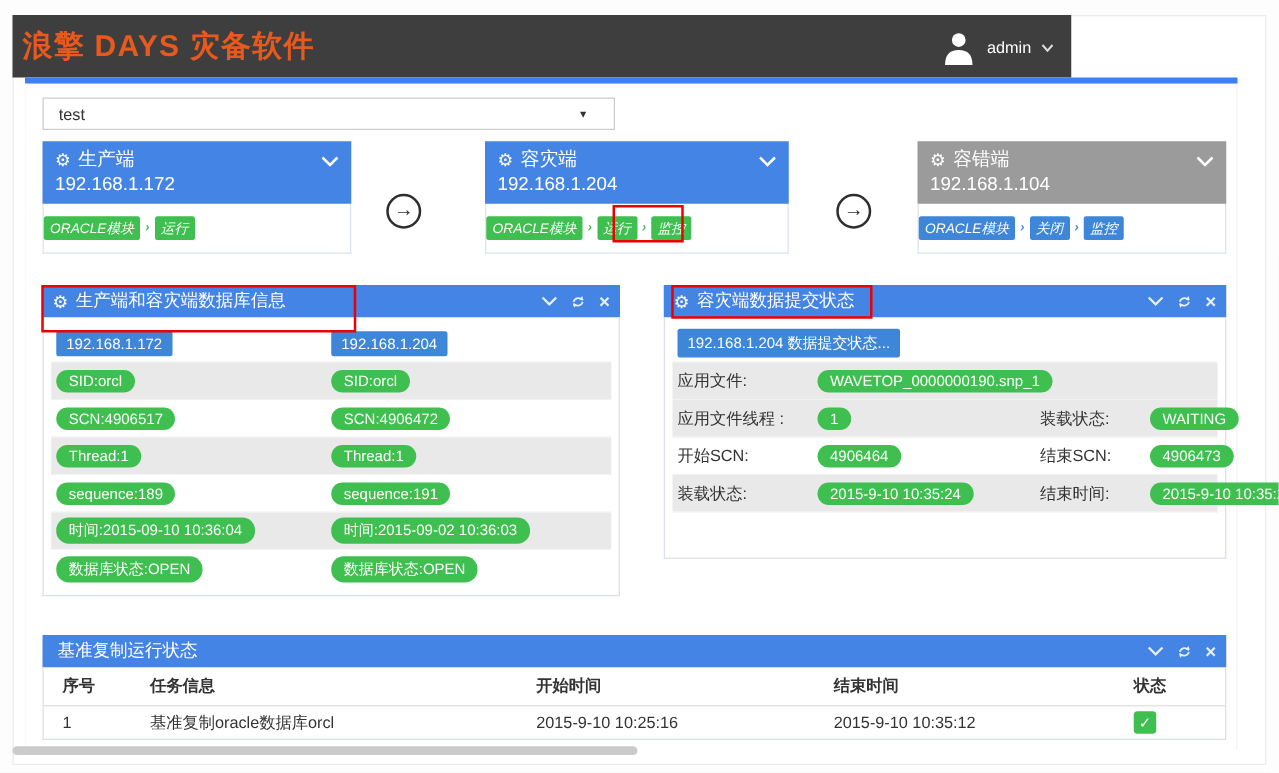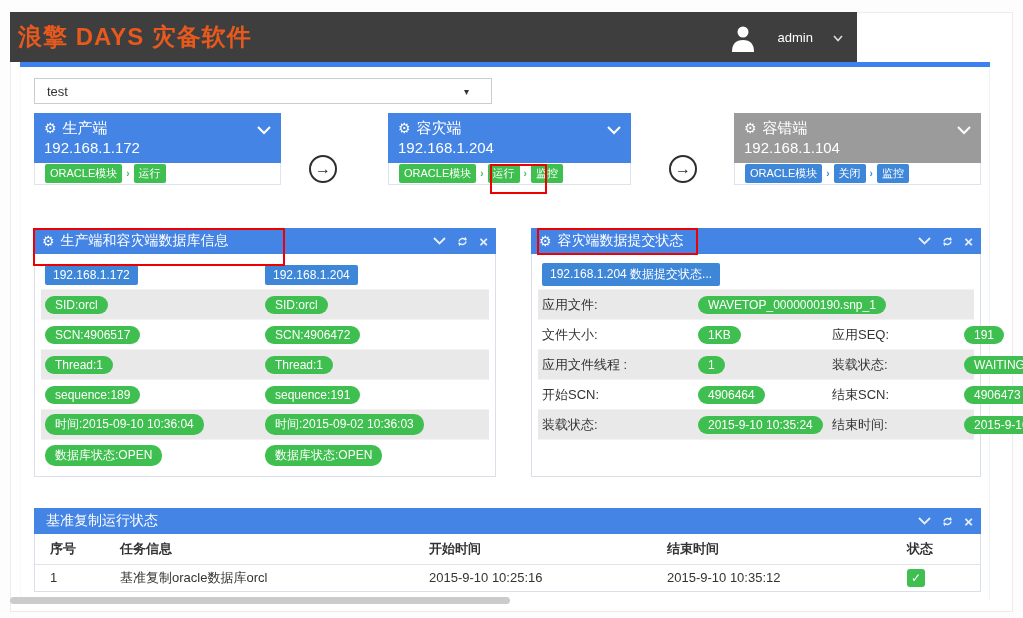--- a/index.html
+++ b/index.html
@@ -3,21 +3,21 @@
 <meta charset="utf-8">
 <style>
   * { margin:0; padding:0; box-sizing:border-box; }
   html,body { width:1023px; height:618px; background:#f7f7f7; font-family:"Liberation Sans", sans-serif; }
   .screen { position:relative; width:1023px; height:618px; background:#fdfdfd; overflow:hidden; }
   .page-frame { position:absolute; left:10px; top:12px; width:1003px; height:600px; background:#fff; border:1px solid #ececec; }
 
   
   .topbar { position:absolute; left:10px; top:12px; width:847px; height:50px; background:#3e3e3e; display:flex; align-items:center; justify-content:space-between; padding:0 14px 0 8px; }
   .brand { color:#e7591d; font-size:24px; font-weight:bold; letter-spacing:1px; }
-  .user { display:flex; align-items:center; gap:20px; cursor:pointer; }
+  .user { display:flex; align-items:center; gap:8px; cursor:pointer; }
   .user svg { display:block; }
   .user-name { color:#fff; font-size:13px; }
   .user-caret { color:#ddd; font-size:11px; margin-top:2px; }
 
   
   .bluestrip { position:absolute; left:20px; top:62px; width:970px; height:5px; background:#3c80f2; }
   .content { position:absolute; left:20px; top:67px; width:970px; height:533px; background:#fff; border-right:1px solid #f0f4fa; border-left:1px solid #f7f9fc; }
 
   
   .sel { position:absolute; left:13px; top:11px; width:458px; height:26px; border:1px solid #ccc; background:#fff; display:flex; align-items:center; justify-content:space-between; padding:0 22px 0 12px; font-size:13px; color:#333; cursor:pointer; }
@@ -25,21 +25,21 @@
 
   
   .node { position:absolute; width:247px; }
   .node-head { height:50px; padding:5px 10px 5px 10px; color:#fff; position:relative; cursor:pointer; }
   .node-head.blue { background:#4484e4; }
   .node-head.gray { background:#9b9b9b; }
   .nh-line1 { font-size:15px; line-height:20px; display:flex; align-items:center; gap:6px; }
   .nh-ip { font-size:15px; line-height:19px; }
   .nh-chev { position:absolute; right:10px; top:8px; }
   .cogs { font-size:14px; line-height:1; }
-  .node-body { background:#fff; border:1px solid #dde4ee; border-top:none; height:22px; display:flex; align-items:center; padding:0 10px; }
+  .node-body { background:#fff; border:1px solid #dde4ee; border-top:none; height:40px; display:flex; align-items:center; padding:0 0;font-style:italic; }
   .tagline { display:flex; align-items:center; gap:4px; }
   .tag { color:#fff; font-size:11px; padding:2px 5px; border-radius:2px; white-space:nowrap; }
   .tag.green { background:#3fbf4f; }
   .tag.blue  { background:#3e86d8; }
   .sep { font-size:10px; font-weight:bold; line-height:1; }
   .sep.green { color:#3fbf4f; }
   .sep.blue  { color:#3e86d8; }
   .sep::before { content:"›"; }
 
   .flow-arrow { position:absolute; width:28px; height:28px; border:2px solid #2e2e2e; border-radius:50%; display:flex; align-items:center; justify-content:center; color:#2e2e2e; font-size:16px; line-height:1; background:#fff; }
@@ -53,21 +53,21 @@
   .w-close { font-size:15px; line-height:1; font-weight:bold; }
   .w-body { background:#fff; border:1px solid #dbe0e8; border-top:none; padding:6px; }
   .wrow { height:30px; display:flex; align-items:center; padding:0 4px; border-bottom:1px solid #f3f3f3; }
   .wrow.gray { background:#e9e9e9; }
   .wcol { width:50%; display:flex; align-items:center; }
   .pill { background:#3fbf4f; color:#fff; font-size:12px; padding:2px 10px; border-radius:10px; white-space:nowrap; }
   .tag-sq { background:#3e86d8; color:#fff; font-size:12px; padding:3px 8px; border-radius:2px; white-space:nowrap; }
   .grid4 { display:grid; grid-template-columns:112px 178px 88px auto; align-items:center; }
   .grid2 { display:grid; grid-template-columns:112px auto; align-items:center; }
   .flabel { font-size:13px; color:#333; }
-  .gcell { display:flex; align-items:flex-start;margin-left:44px; }
+  .gcell { display:flex; align-items:flex-start; }
 
   
   .tbl { width:100%; border-collapse:collapse; }
   .tbl th, .tbl td { text-align:left; font-size:13px; color:#333; }
   .tbl th { font-weight:bold; height:30px; border-bottom:1px solid #e3e3e3; }
   .tbl td { height:27px; }
   .tbl .c1 { padding-left:15px; }
   .tbl .c2 { padding-left:15px; }
   .tbl .c3 { padding-left:12px; }
   .tbl .c4 { padding-left:12px; }
@@ -286,30 +286,20 @@
         </span>
       </div>
       <div class="w-body">
         <div class="wrow">
           <span class="tag-sq">192.168.1.204 数据提交状态...</span>
         </div>
         <div class="wrow gray grid2">
           <span class="flabel">应用文件:</span>
           <span class="gcell">
               <span class="pill">WAVETOP_0000000190.snp_1</span>
-            </span>
-        </div>
-        <div class="wrow grid4">
-          <span class="flabel">文件大小:</span>
-          <span class="gcell">
-              <span class="pill">1KB</span>
-            </span>
-          <span class="flabel">应用SEQ:</span>
-          <span class="gcell">
-              <span class="pill">191</span>
             </span>
         </div>
         <div class="wrow gray grid4">
           <span class="flabel">应用文件线程 :</span>
           <span class="gcell">
               <span class="pill">1</span>
             </span>
           <span class="flabel">装载状态:</span>
           <span class="gcell">
               <span class="pill">WAITING</span>

